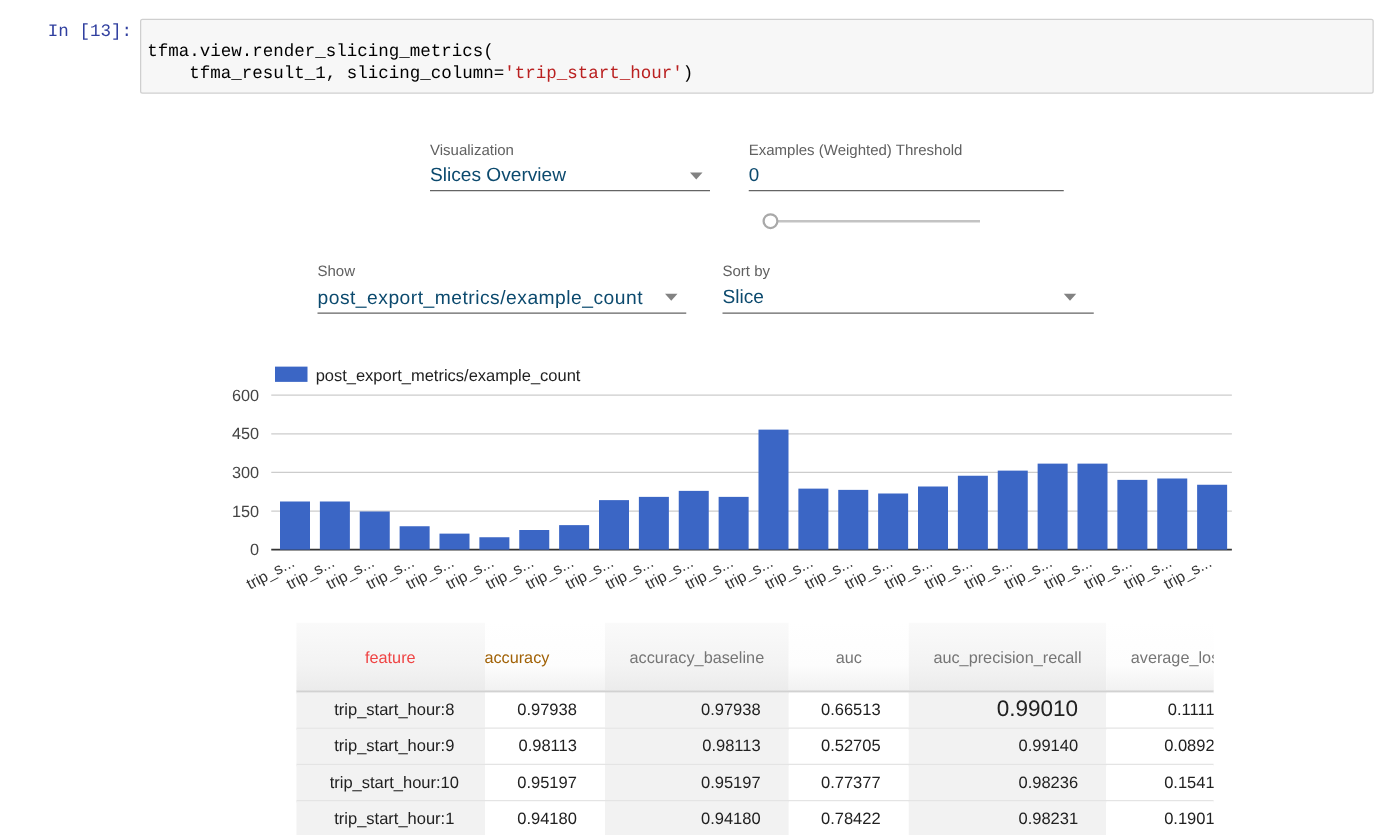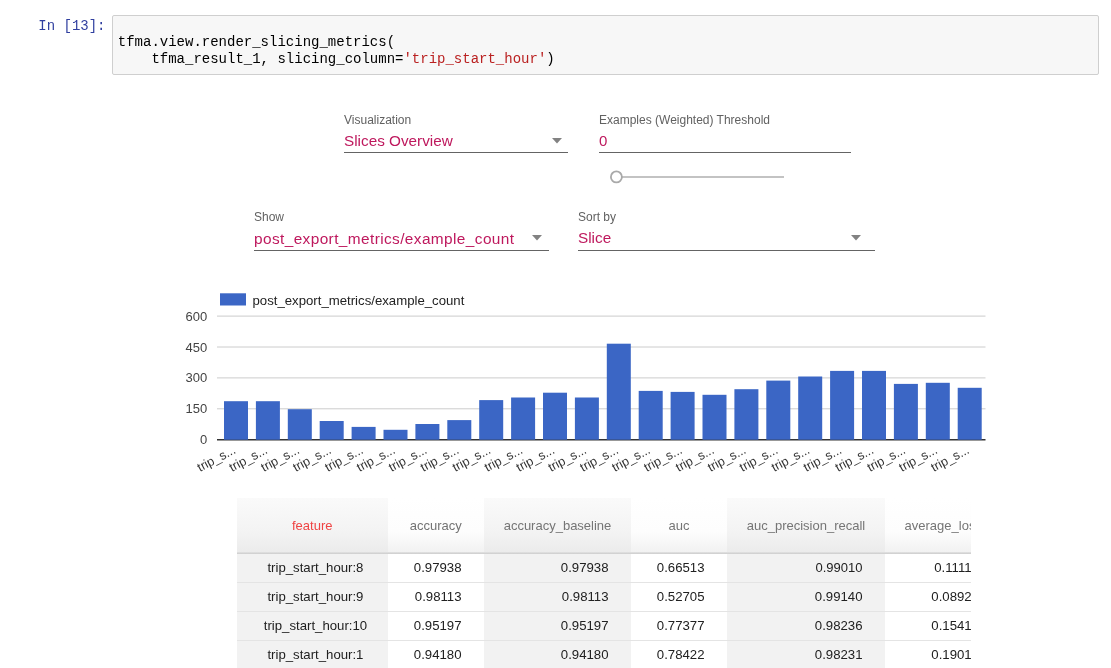--- a/index.html
+++ b/index.html
@@ -1,18 +1,18 @@
 <!DOCTYPE html>
 <html><head><meta charset="utf-8">
 <style>
 html,body{margin:0;padding:0;background:#ffffff;}
 body{width:1111px;height:668px;position:relative;overflow:hidden;font-family:"Liberation Sans",sans-serif;}
 .mono{font-family:"Liberation Mono",monospace;}
 .lbl{position:absolute;font-size:12px;color:#616161;}
-.val{position:absolute;font-size:15px;color:#be185d;}
+.val{position:absolute;font-size:15px;color:#0c4a6e;}
 .ul{position:absolute;height:1.3px;background:#646464;}
 </style></head>
 <body>
 
 <div class="mono" style="position:absolute;left:38.3px;top:18px;font-size:14px;color:#303f9f;">In&nbsp;[13]:</div>
 <div style="position:absolute;left:111.5px;top:14.5px;width:985px;height:58px;background:#f7f7f7;border:1px solid #cfcfcf;border-radius:2px;"></div>
 <div class="mono" style="position:absolute;left:117.8px;top:17px;font-size:14px;line-height:17px;color:#000;white-space:pre;">
 tfma.view.render_slicing_metrics(
     tfma_result_1, slicing_column=<span style="color:#ba2121;">'trip_start_hour'</span>)</div>
 
@@ -106,40 +106,40 @@
 <text transform="translate(874.5,452.5) rotate(-28)" text-anchor="end" font-size="12.6" fill="#333333">trip_s...</text>
 <text transform="translate(906.4,452.5) rotate(-28)" text-anchor="end" font-size="12.6" fill="#333333">trip_s...</text>
 <text transform="translate(938.3,452.5) rotate(-28)" text-anchor="end" font-size="12.6" fill="#333333">trip_s...</text>
 <text transform="translate(970.2,452.5) rotate(-28)" text-anchor="end" font-size="12.6" fill="#333333">trip_s...</text>
 </svg>
 
 <div style="position:absolute;left:237px;top:498.0px;width:734px;height:170px;overflow:hidden;">
     <div style="position:absolute;left:0px;top:0;width:150.5px;height:55.0px;background:linear-gradient(180deg,#fafafa 0%,#f3f3f3 62%,#ebebeb 100%);"></div>
     <div style="position:absolute;left:0px;top:0;width:150.5px;height:55.0px;line-height:55.0px;text-align:center;font-size:13px;color:#ef4444;">feature</div>
     <div style="position:absolute;left:150.5px;top:0;width:96.5px;height:55.0px;background:linear-gradient(180deg,#ffffff 0%,#fdfdfd 62%,#f1f1f1 100%);"></div>
-    <div style="position:absolute;left:150.5px;top:0;width:96.5px;height:55.0px;line-height:55.0px;text-align:center;font-size:13px;color:#737373;">accuracy</div>
+    <div style="position:absolute;left:150.5px;top:0;width:96.5px;height:55.0px;line-height:55.0px;text-align:left;font-size:13px;color:#a16207;">accuracy</div>
     <div style="position:absolute;left:247px;top:0;width:147px;height:55.0px;background:linear-gradient(180deg,#fafafa 0%,#f3f3f3 62%,#ebebeb 100%);"></div>
     <div style="position:absolute;left:247px;top:0;width:147px;height:55.0px;line-height:55.0px;text-align:center;font-size:13px;color:#757575;">accuracy_baseline</div>
     <div style="position:absolute;left:394px;top:0;width:96px;height:55.0px;background:linear-gradient(180deg,#ffffff 0%,#fdfdfd 62%,#f1f1f1 100%);"></div>
     <div style="position:absolute;left:394px;top:0;width:96px;height:55.0px;line-height:55.0px;text-align:center;font-size:13px;color:#757575;">auc</div>
     <div style="position:absolute;left:490px;top:0;width:158px;height:55.0px;background:linear-gradient(180deg,#fafafa 0%,#f3f3f3 62%,#ebebeb 100%);"></div>
     <div style="position:absolute;left:490px;top:0;width:158px;height:55.0px;line-height:55.0px;text-align:center;font-size:13px;color:#757575;">auc_precision_recall</div>
     <div style="position:absolute;left:648px;top:0;width:116.5px;height:55.0px;background:linear-gradient(180deg,#ffffff 0%,#fdfdfd 62%,#f1f1f1 100%);"></div>
     <div style="position:absolute;left:648px;top:0;width:116.5px;height:55.0px;line-height:55.0px;text-align:center;font-size:13px;color:#757575;">average_loss</div>
     <div style="position:absolute;left:0;top:54.1px;width:734.3px;height:3px;background:linear-gradient(180deg,#e6e6e6 0%,#cfcfcf 45%,#ececec 100%);"></div>
     <div style="position:absolute;left:0px;top:56.4px;width:150.5px;height:28.0px;background:#f2f2f2;"></div>
     <div style="position:absolute;left:3.2px;top:56.4px;width:150.5px;height:28.0px;line-height:27.0px;font-size:13.2px;color:#212121;text-align:center;">trip_start_hour:8</div>
     <div style="position:absolute;left:150.5px;top:56.4px;width:96.5px;height:28.0px;background:#ffffff;"></div>
     <div style="position:absolute;left:150.5px;top:56.4px;width:96.5px;height:28.0px;line-height:27.0px;font-size:13.2px;color:#212121;text-align:right;padding-right:22.5px;box-sizing:border-box;">0.97938</div>
     <div style="position:absolute;left:247px;top:56.4px;width:147px;height:28.0px;background:#f2f2f2;"></div>
     <div style="position:absolute;left:247px;top:56.4px;width:147px;height:28.0px;line-height:27.0px;font-size:13.2px;color:#212121;text-align:right;padding-right:22.5px;box-sizing:border-box;">0.97938</div>
     <div style="position:absolute;left:394px;top:56.4px;width:96px;height:28.0px;background:#ffffff;"></div>
     <div style="position:absolute;left:394px;top:56.4px;width:96px;height:28.0px;line-height:27.0px;font-size:13.2px;color:#212121;text-align:right;padding-right:22.5px;box-sizing:border-box;">0.66513</div>
     <div style="position:absolute;left:490px;top:56.4px;width:158px;height:28.0px;background:#f2f2f2;"></div>
-    <div style="position:absolute;left:490px;top:56.4px;width:158px;height:28.0px;line-height:27.0px;font-size:13px;color:#212121;text-align:right;padding-right:22.5px;box-sizing:border-box;">0.99010</div>
+    <div style="position:absolute;left:490px;top:56.4px;width:158px;height:28.0px;line-height:27.0px;font-size:18px;color:#212121;text-align:right;padding-right:22.5px;box-sizing:border-box;">0.99010</div>
     <div style="position:absolute;left:648px;top:56.4px;width:116.5px;height:28.0px;background:#ffffff;"></div>
     <div style="position:absolute;left:648px;top:56.4px;width:116.5px;height:28.0px;line-height:27.0px;font-size:13.2px;color:#212121;text-align:right;padding-right:22.5px;box-sizing:border-box;">0.11112</div>
     <div style="position:absolute;left:0;top:84.4px;width:734.3px;height:1.2px;background:#e4e4e4;"></div>
     <div style="position:absolute;left:0px;top:85.4px;width:150.5px;height:28.0px;background:#f2f2f2;"></div>
     <div style="position:absolute;left:3.2px;top:85.4px;width:150.5px;height:28.0px;line-height:27.0px;font-size:13.2px;color:#212121;text-align:center;">trip_start_hour:9</div>
     <div style="position:absolute;left:150.5px;top:85.4px;width:96.5px;height:28.0px;background:#ffffff;"></div>
     <div style="position:absolute;left:150.5px;top:85.4px;width:96.5px;height:28.0px;line-height:27.0px;font-size:13.2px;color:#212121;text-align:right;padding-right:22.5px;box-sizing:border-box;">0.98113</div>
     <div style="position:absolute;left:247px;top:85.4px;width:147px;height:28.0px;background:#f2f2f2;"></div>
     <div style="position:absolute;left:247px;top:85.4px;width:147px;height:28.0px;line-height:27.0px;font-size:13.2px;color:#212121;text-align:right;padding-right:22.5px;box-sizing:border-box;">0.98113</div>
     <div style="position:absolute;left:394px;top:85.4px;width:96px;height:28.0px;background:#ffffff;"></div>

